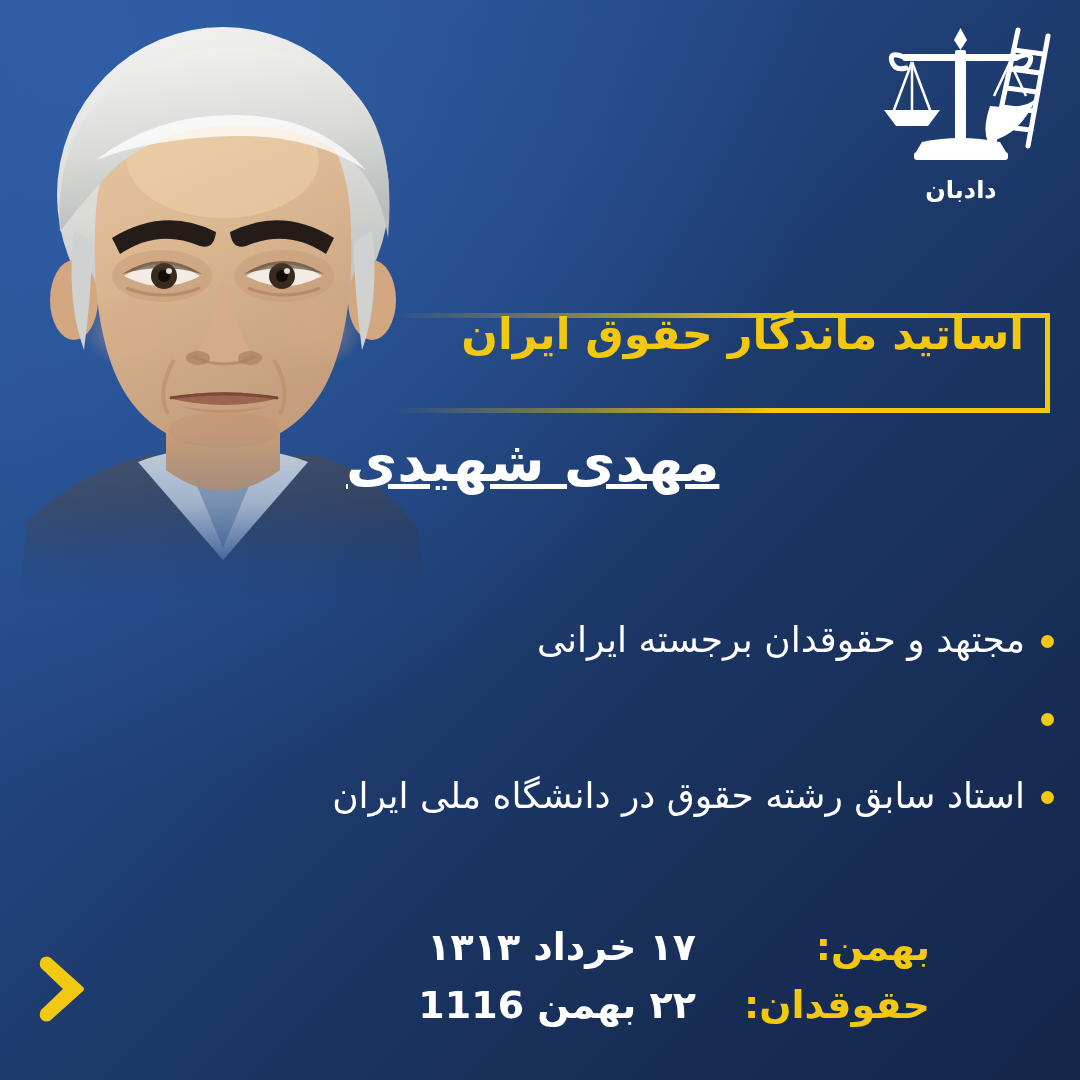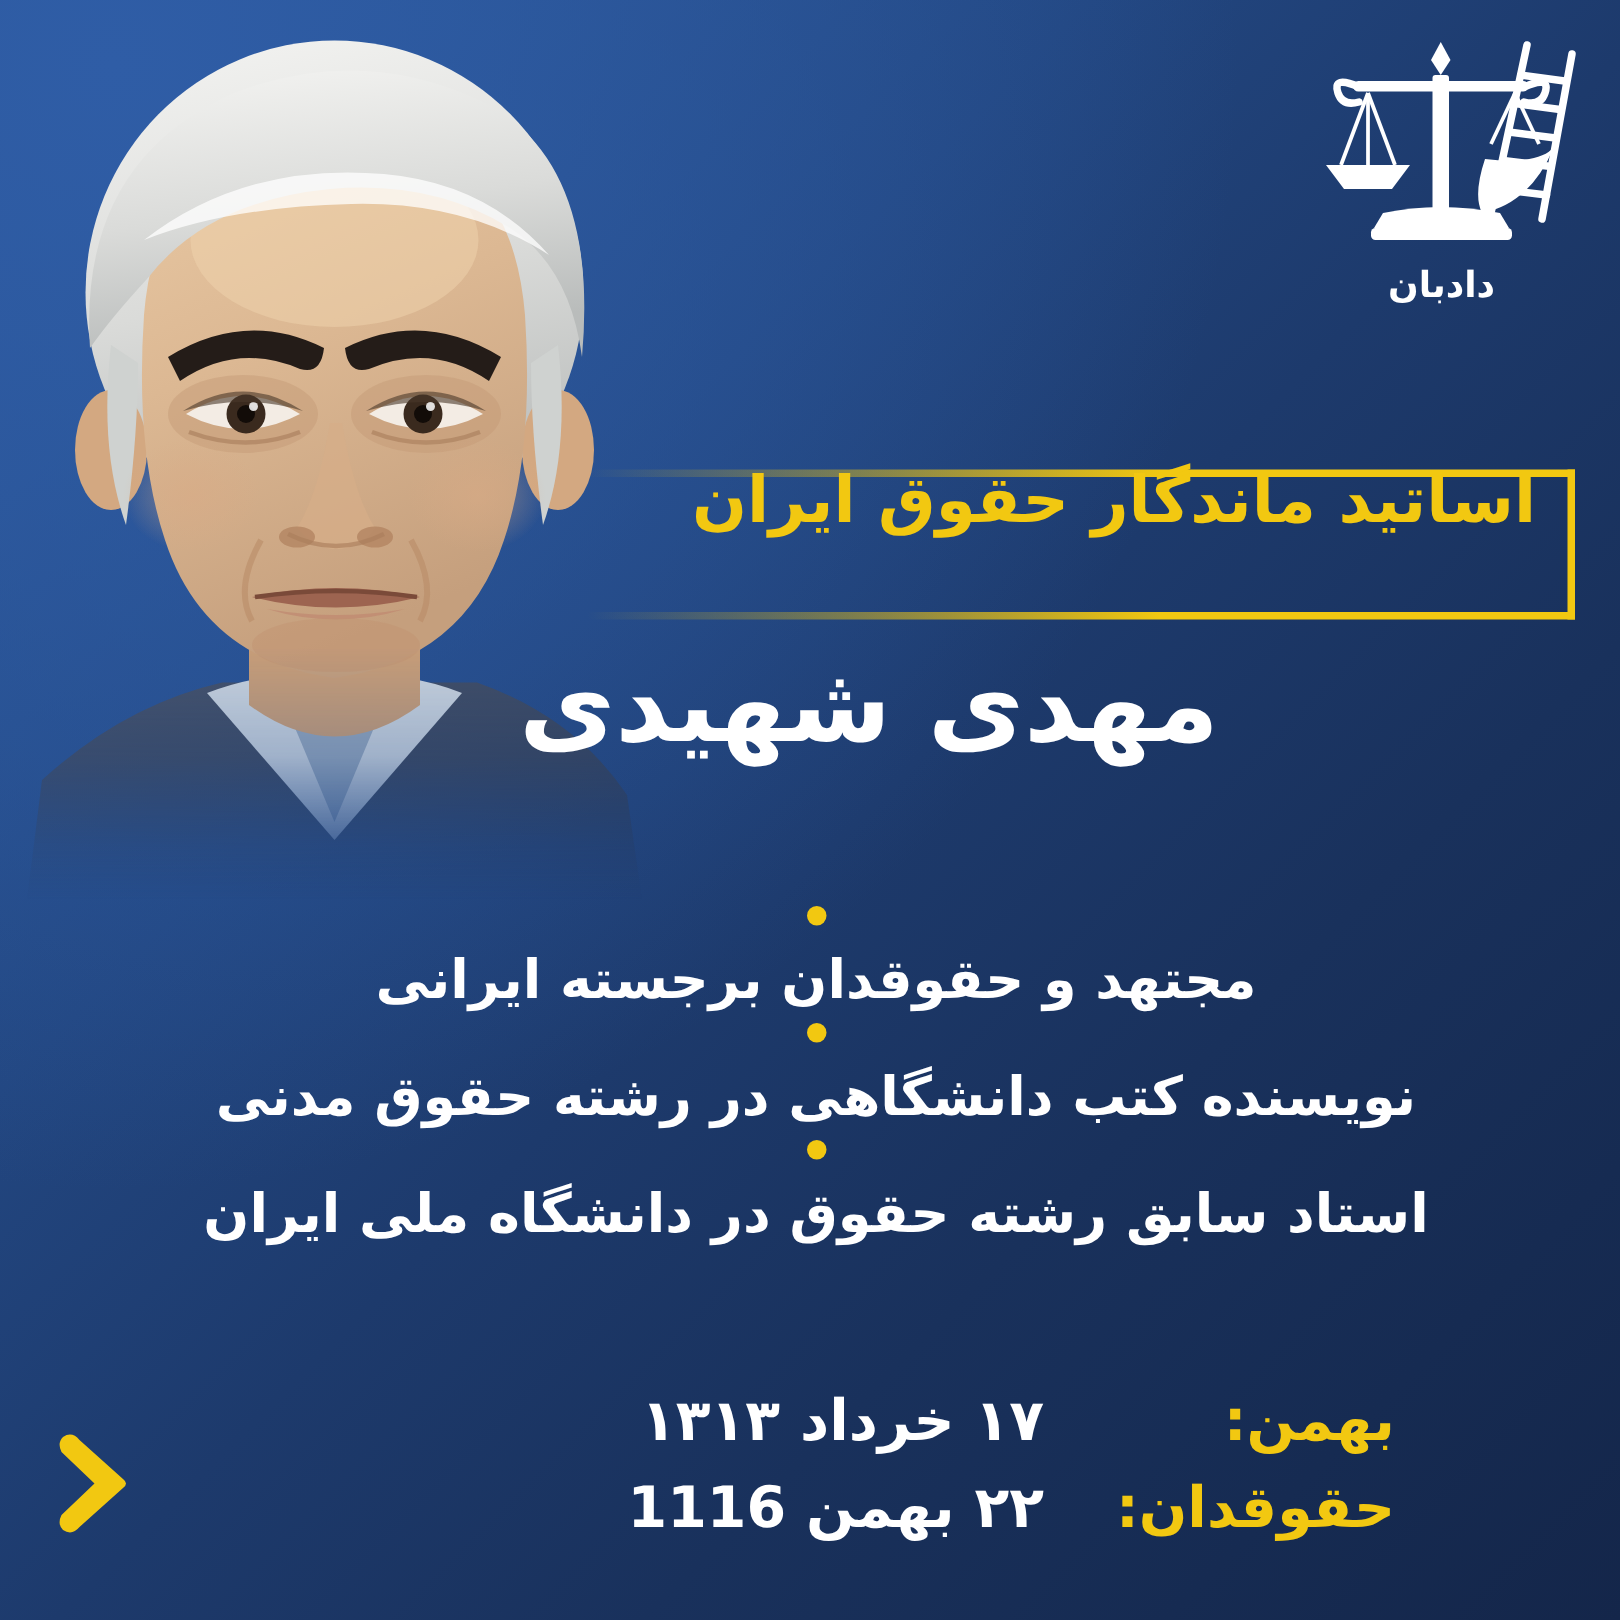--- a/index.html
+++ b/index.html
@@ -97,48 +97,48 @@
   }
 
   
   .person-name {
     position: absolute;
     right: 34px;
     top: 430px;
     width: 700px;
     text-align: left;
     color: #ffffff;
-    font-size: 70px;
+    font-size: 56px;
     font-weight: bold;
     line-height: 1.15;
     white-space: nowrap;
     direction: rtl;
+    text-decoration: underline;
   }
 
   
   .bullets {
     position: absolute;
     right: 26px;
     top: 600px;
     width: 1020px;
     list-style: none;
     margin: 0;
     padding: 0;
   }
   .bullet-item {
     display: flex;
     align-items: center;
     justify-content: flex-start;
     gap: 16px;
     height: 78px;
     color: #ffffff;
     font-size: 36px;
-    font-weight: bold;
+    font-weight: normal;
     white-space: nowrap;
-    flex-direction: column;
   }
   .bullet-dot {
     flex: 0 0 auto;
     width: 13px;
     height: 13px;
     border-radius: 50%;
     background: #f2c811;
     margin-top: 4px;
   }
 
@@ -338,21 +338,20 @@
 
   <div class="person-name">مهدی شهیدی</div>
 
   <ul class="bullets">
     <li class="bullet-item">
       <span class="bullet-dot"></span>
       <span>مجتهد و حقوقدان برجسته ایرانی</span>
     </li>
     <li class="bullet-item">
       <span class="bullet-dot"></span>
-      <span>نویسنده کتب دانشگاهی در رشته حقوق مدنی</span>
     </li>
     <li class="bullet-item">
       <span class="bullet-dot"></span>
       <span>استاد سابق رشته حقوق در دانشگاه ملی ایران</span>
     </li>
   </ul>
 
   <div class="dates">
     <div class="date-row">
       <span class="date-label">بهمن:</span>

